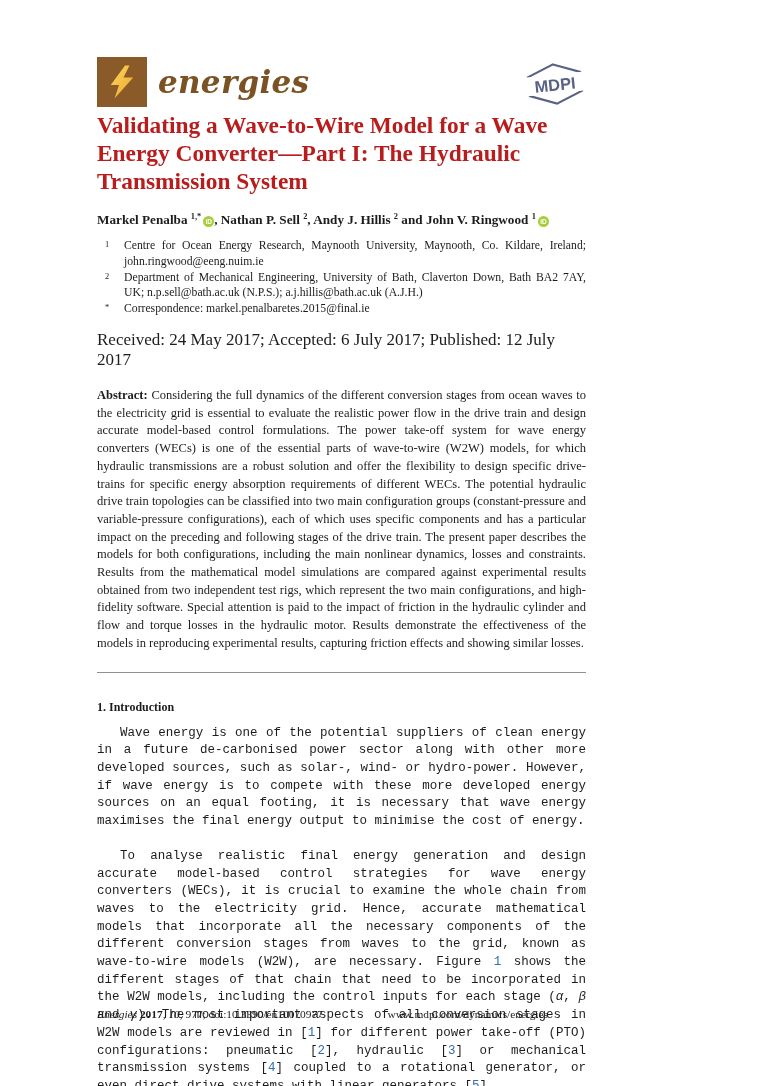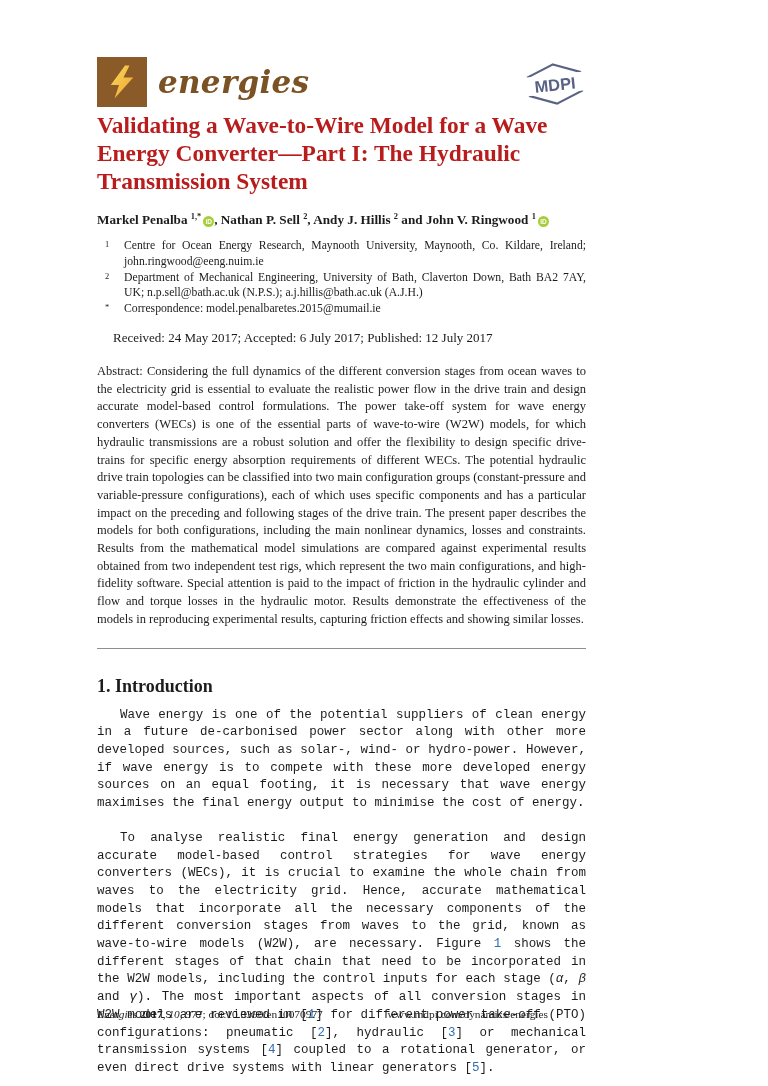--- a/index.html
+++ b/index.html
@@ -25,30 +25,30 @@
   
   .article-type{margin-top:21px;font-style:italic;font-size:12.6px;color:#222;}
   .title{margin-top:0;max-width:528px;font-weight:700;font-size:23.4px;
          line-height:1.2;color:#b91c1c;}
   .authors{margin-top:16px;font-size:13.2px;font-weight:700;line-height:1.35;}
   .affils{margin-top:9px;font-size:11.7px;line-height:15.8px;}
   .affil-row{display:flex;}
   .affil-marker{flex:0 0 27px;padding-left:8px;box-sizing:border-box;
                 font-size:8.4px;font-weight:400;line-height:14px;}
   .affil-text{flex:1;text-align:justify;}
-  .dates{margin-top:13px;font-size:13px;margin-left:16px;}
+  .dates{margin-top:13px;font-size:17px;}
 
   
   .abstract{margin-top:17px;font-size:12.5px;line-height:17.7px;text-align:justify;}
   .keywords{margin-top:15px;font-size:12.5px;line-height:17.7px;text-align:justify;}
-  .blabel{font-weight:400;}
+  .blabel{font-weight:700;}
   .divider{margin-top:19px;border:0;border-top:1px solid #8f8f8f;height:0;}
 
   
-  .section-heading{margin-top:27px;font-weight:700;font-size:18px;}
+  .section-heading{margin-top:27px;font-weight:700;font-size:12px;}
   .para{margin-top:10px;font-size:12.5px;line-height:17.7px;text-align:justify;
         text-indent:23px;font-family:Liberation Mono, monospace;}
   .para + .para{margin-top:17px;}
 
   
   .seg{}
   .seg-b{font-weight:700;}
   .seg-i{font-style:italic;}
   .seg-sup{font-size:8.4px;vertical-align:super;line-height:0;}
   .seg-link{color:#2f6db5;}
@@ -102,21 +102,21 @@
     <div class="affil-row">
       <span class="affil-marker">1</span>
       <span class="affil-text">Centre for Ocean Energy Research, Maynooth University, Maynooth, Co. Kildare, Ireland; john.ringwood@eeng.nuim.ie</span>
     </div>
     <div class="affil-row">
       <span class="affil-marker">2</span>
       <span class="affil-text">Department of Mechanical Engineering, University of Bath, Claverton Down, Bath BA2 7AY, UK; n.p.sell@bath.ac.uk (N.P.S.); a.j.hillis@bath.ac.uk (A.J.H.)</span>
     </div>
     <div class="affil-row">
       <span class="affil-marker">*</span>
-      <span class="affil-text">Correspondence: model.penalbaretes.2015@mumail.ie</span>
+      <span class="affil-text">Correspondence: markel.penalbaretes.2015@final.ie</span>
     </div>
   </div>
 
   <div class="dates">Received: 24 May 2017; Accepted: 6 July 2017; Published: 12 July 2017</div>
 
   <div class="abstract">
     <span class="blabel">Abstract:</span><span> Considering the full dynamics of the different conversion stages from ocean waves to the electricity grid is essential to evaluate the realistic power flow in the drive train and design accurate model-based control formulations. The power take-off system for wave energy converters (WECs) is one of the essential parts of wave-to-wire (W2W) models, for which hydraulic transmissions are a robust solution and offer the flexibility to design specific drive-trains for specific energy absorption requirements of different WECs. The potential hydraulic drive train topologies can be classified into two main configuration groups (constant-pressure and variable-pressure configurations), each of which uses specific components and has a particular impact on the preceding and following stages of the drive train. The present paper describes the models for both configurations, including the main nonlinear dynamics, losses and constraints. Results from the mathematical model simulations are compared against experimental results obtained from two independent test rigs, which represent the two main configurations, and high-fidelity software. Special attention is paid to the impact of friction in the hydraulic cylinder and flow and torque losses in the hydraulic motor. Results demonstrate the effectiveness of the models in reproducing experimental results, capturing friction effects and showing similar losses.</span>
   </div>
 
 

